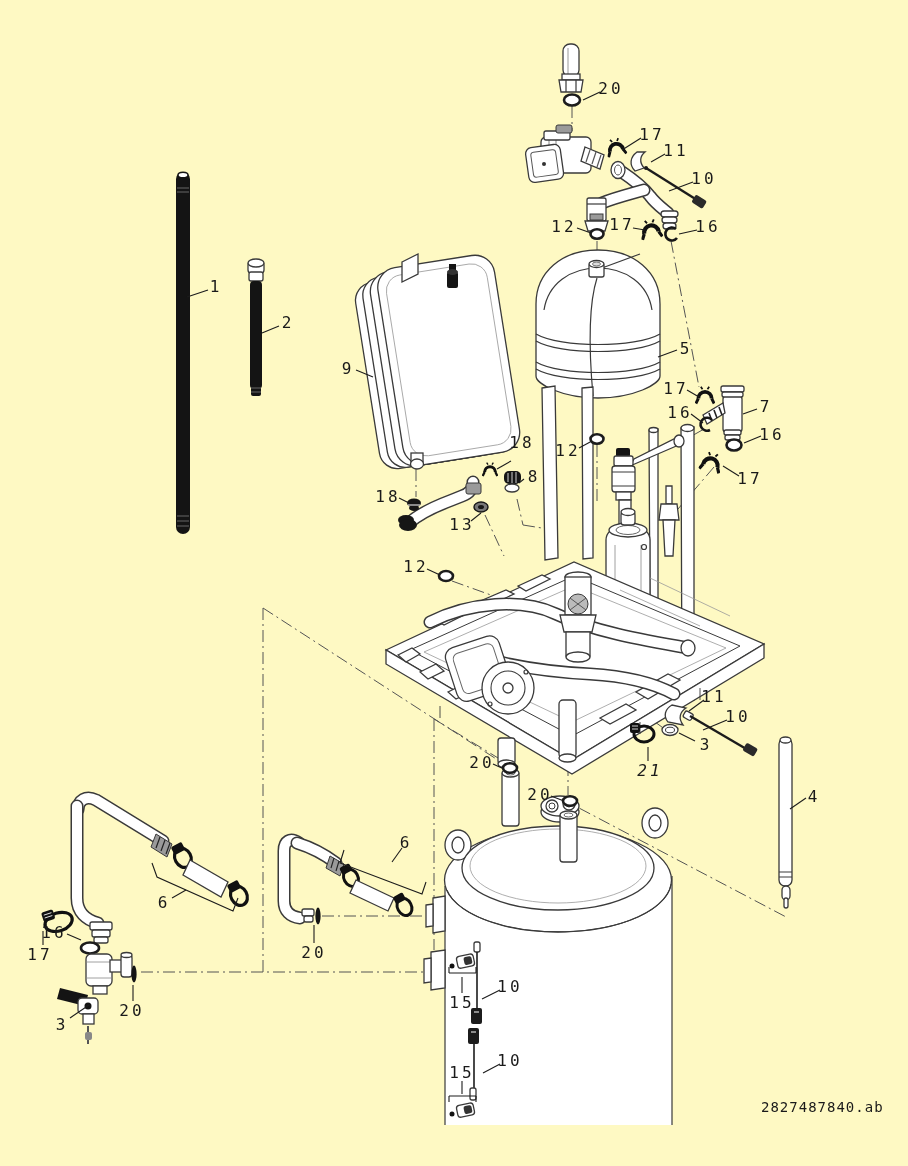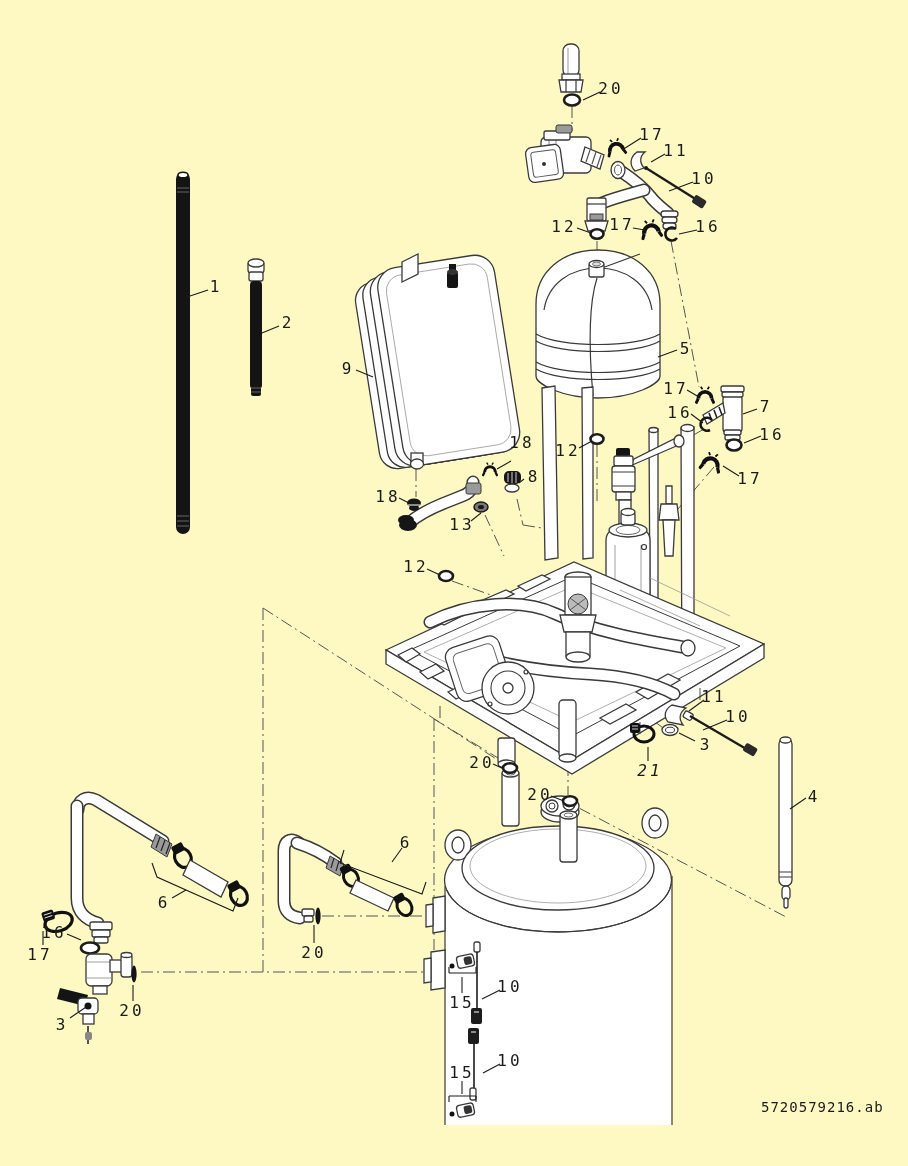--- a/index.html
+++ b/index.html
@@ -473,14 +473,14 @@
       <div class="callout" style="left: 40px; top: 954px;">17</div>
       <div class="callout" style="left: 314px; top: 952px;">20</div>
       <div class="callout" style="left: 132px; top: 1010px;">20</div>
       <div class="callout" style="left: 62px; top: 1024px;">3</div>
       <div class="callout" style="left: 462px; top: 1002px;">15</div>
       <div class="callout" style="left: 510px; top: 986px;">10</div>
       <div class="callout" style="left: 462px; top: 1072px;">15</div>
       <div class="callout" style="left: 510px; top: 1060px;">10</div>
     </div>
 
-  <div class="drawing-number">5720579216.ab</div>
+  <div class="drawing-number">2827487840.ab</div>
 </div>
 
 </body></html>

